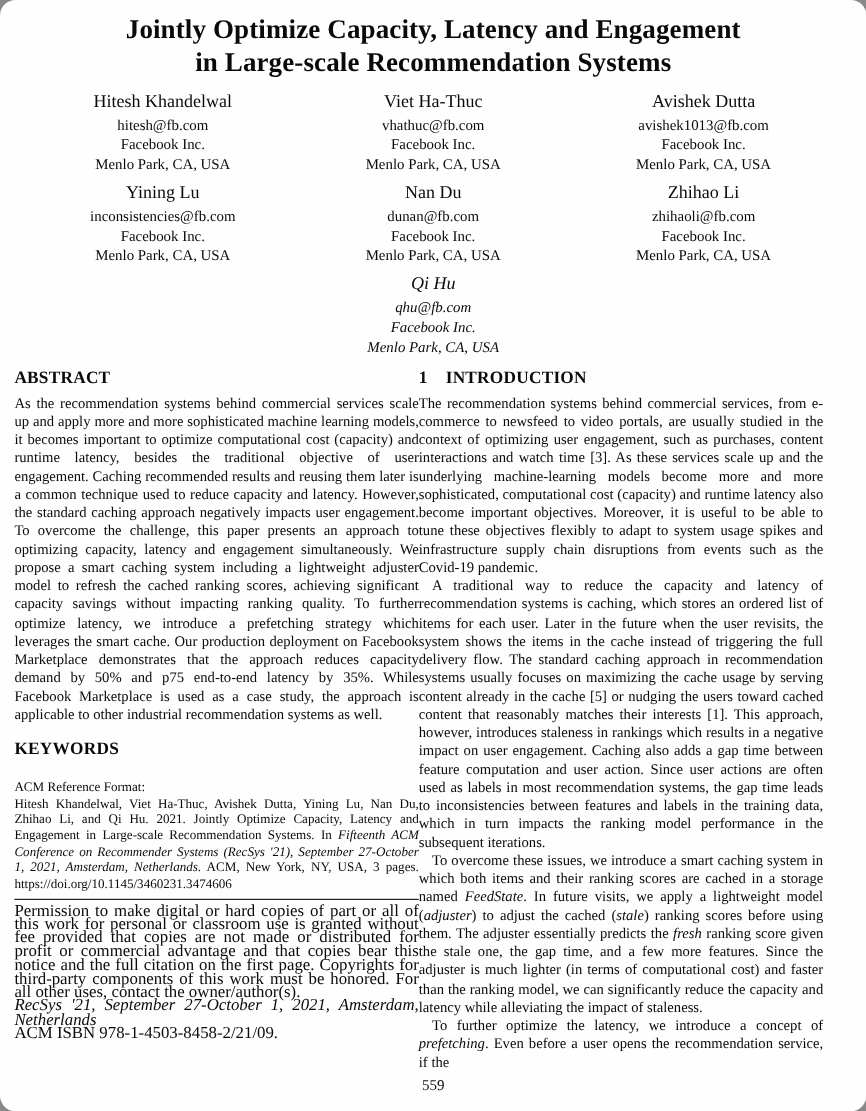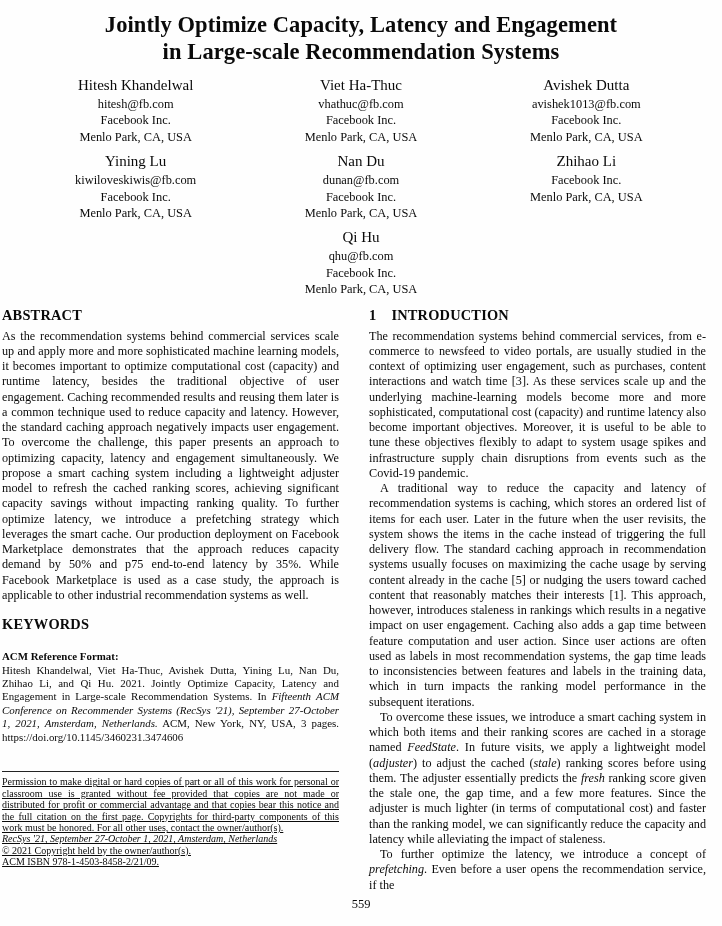--- a/index.html
+++ b/index.html
@@ -5,57 +5,57 @@
   * { margin: 0; padding: 0; box-sizing: border-box; }
   html, body { background: #888; }
   .page {
     width: 722px; height: 926px;
     margin: 0 auto;
     background: #fefefe;
     color: #0a0a0a;
     font-family: "Liberation Serif", "DejaVu Serif", serif;
     position: relative;
     overflow: hidden;
+    border-radius: 13px;
   }
   
   .title-block { padding-top: 12px; text-align: center; }
   .title-line { font-size: 22.5px; font-weight: bold; line-height: 26.5px; letter-spacing: 0.1px; }
   
   .authors-block { margin-top: 10px; }
   .authors-grid {
     width: 676px; margin: 0 auto;
     display: grid; grid-template-columns: 1fr 1fr 1fr; row-gap: 6px;
   }
   .author { text-align: center; }
   .author .name { font-size: 15px; line-height: 20px; padding-bottom: 1px; }
   .author .line { font-size: 12.4px; line-height: 16.4px; }
-  .author-center-row { display: flex; justify-content: center; margin-top: 6px; }
+  .author-center-row { display: flex; justify-content: center; margin-top: 6px; font-style: italic; }
   
   .columns {
     display: flex; 
-    padding: 0 16px 0 2px;
+    padding: 0 16px 0 12px;
     margin-top: 9px;
     height: 561px;
-    justify-content: space-between;
   }
   .col { width: 337px; display: flex; flex-direction: column; }
   h2.sec {
     font-size: 14.4px; font-weight: bold; line-height: 17px;
     margin-bottom: 5px; letter-spacing: 0.2px;
   }
   h2.sec .sec-num { display: inline-block; margin-right: 15px; }
   .body-text { font-size: 12.2px; line-height: 15.25px; text-align: justify; }
   p.indent { text-indent: 11px; }
   .mt-sec { margin-top: 13px; }
   
   .ref-block { margin-top: 12px; }
-  .ref-head { font-size: 10.9px; font-weight: bold; line-height: 13.4px; }
+  .ref-head { font-size: 10.9px; font-weight: normal; line-height: 13.4px; }
   .ref-text { font-size: 10.9px; line-height: 13.4px; text-align: justify; }
   
-  .footnote { margin-top: auto; font-size: 10px; line-height: 11.4px; text-align: justify; text-decoration: underline; }
+  .footnote { margin-top: auto; font-size: 14px; line-height: 11.4px; text-align: justify; }
   .footnote .rule { border: 0; border-top: 1px solid #222; margin-bottom: 4px; width: 100%; }
   .fn-venue { font-style: italic; }
   
   .page-num {
     position: absolute; bottom: 14px; left: 0; right: 0;
     text-align: center; font-size: 12.5px;
   }
 </style>
 </head>
 <body>
@@ -82,32 +82,33 @@
         <div class="line">Menlo Park, CA, USA</div>
       </div>
       <div class="author">
         <div class="name">Avishek Dutta</div>
         <div class="line">avishek1013@fb.com</div>
         <div class="line">Facebook Inc.</div>
         <div class="line">Menlo Park, CA, USA</div>
       </div>
       <div class="author">
         <div class="name">Yining Lu</div>
-        <div class="line">kiwiloveskiwis@fb.com</div>
+        <div class="line">inconsistencies@fb.com</div>
         <div class="line">Facebook Inc.</div>
         <div class="line">Menlo Park, CA, USA</div>
       </div>
       <div class="author">
         <div class="name">Nan Du</div>
         <div class="line">dunan@fb.com</div>
         <div class="line">Facebook Inc.</div>
         <div class="line">Menlo Park, CA, USA</div>
       </div>
       <div class="author">
         <div class="name">Zhihao Li</div>
+        <div class="line">zhihaoli@fb.com</div>
         <div class="line">Facebook Inc.</div>
         <div class="line">Menlo Park, CA, USA</div>
       </div>
     </div>
     <div class="author-center-row">
       <div class="author">
         <div class="name">Qi Hu</div>
         <div class="line">qhu@fb.com</div>
         <div class="line">Facebook Inc.</div>
         <div class="line">Menlo Park, CA, USA</div>
@@ -125,21 +126,20 @@
 
       <div class="ref-block">
         <div class="ref-head">ACM Reference Format:</div>
         <div class="ref-text"><span>Hitesh Khandelwal, Viet Ha-Thuc, Avishek Dutta, Yining Lu, Nan Du, Zhihao Li, and Qi Hu. 2021. Jointly Optimize Capacity, Latency and Engagement in Large-scale Recommendation Systems. In </span><i>Fifteenth ACM Conference on Recommender Systems (RecSys '21), September 27-October 1, 2021, Amsterdam, Netherlands.</i><span> ACM, New York, NY, USA, 3 pages. https://doi.org/10.1145/3460231.3474606</span></div>
       </div>
 
       <div class="footnote">
         <hr class="rule">
         <div>Permission to make digital or hard copies of part or all of this work for personal or classroom use is granted without fee provided that copies are not made or distributed for profit or commercial advantage and that copies bear this notice and the full citation on the first page. Copyrights for third-party components of this work must be honored. For all other uses, contact the owner/author(s).</div>
         <div class="fn-venue">RecSys '21, September 27-October 1, 2021, Amsterdam, Netherlands</div>
-        <div>© 2021 Copyright held by the owner/author(s).</div>
         <div>ACM ISBN 978-1-4503-8458-2/21/09.</div>
       </div>
     </div>
 
     <div class="col">
       <h2 class="sec"><span class="sec-num">1</span><span>INTRODUCTION</span></h2>
 
       <p class="body-text">The recommendation systems behind commercial services, from e-commerce to newsfeed to video portals, are usually studied in the context of optimizing user engagement, such as purchases, content interactions and watch time [3]. As these services scale up and the underlying machine-learning models become more and more sophisticated, computational cost (capacity) and runtime latency also become important objectives. Moreover, it is useful to be able to tune these objectives flexibly to adapt to system usage spikes and infrastructure supply chain disruptions from events such as the Covid-19 pandemic.</p>
 
       <p class="body-text indent">A traditional way to reduce the capacity and latency of recommendation systems is caching, which stores an ordered list of items for each user. Later in the future when the user revisits, the system shows the items in the cache instead of triggering the full delivery flow. The standard caching approach in recommendation systems usually focuses on maximizing the cache usage by serving content already in the cache [5] or nudging the users toward cached content that reasonably matches their interests [1]. This approach, however, introduces staleness in rankings which results in a negative impact on user engagement. Caching also adds a gap time between feature computation and user action. Since user actions are often used as labels in most recommendation systems, the gap time leads to inconsistencies between features and labels in the training data, which in turn impacts the ranking model performance in the subsequent iterations.</p>

